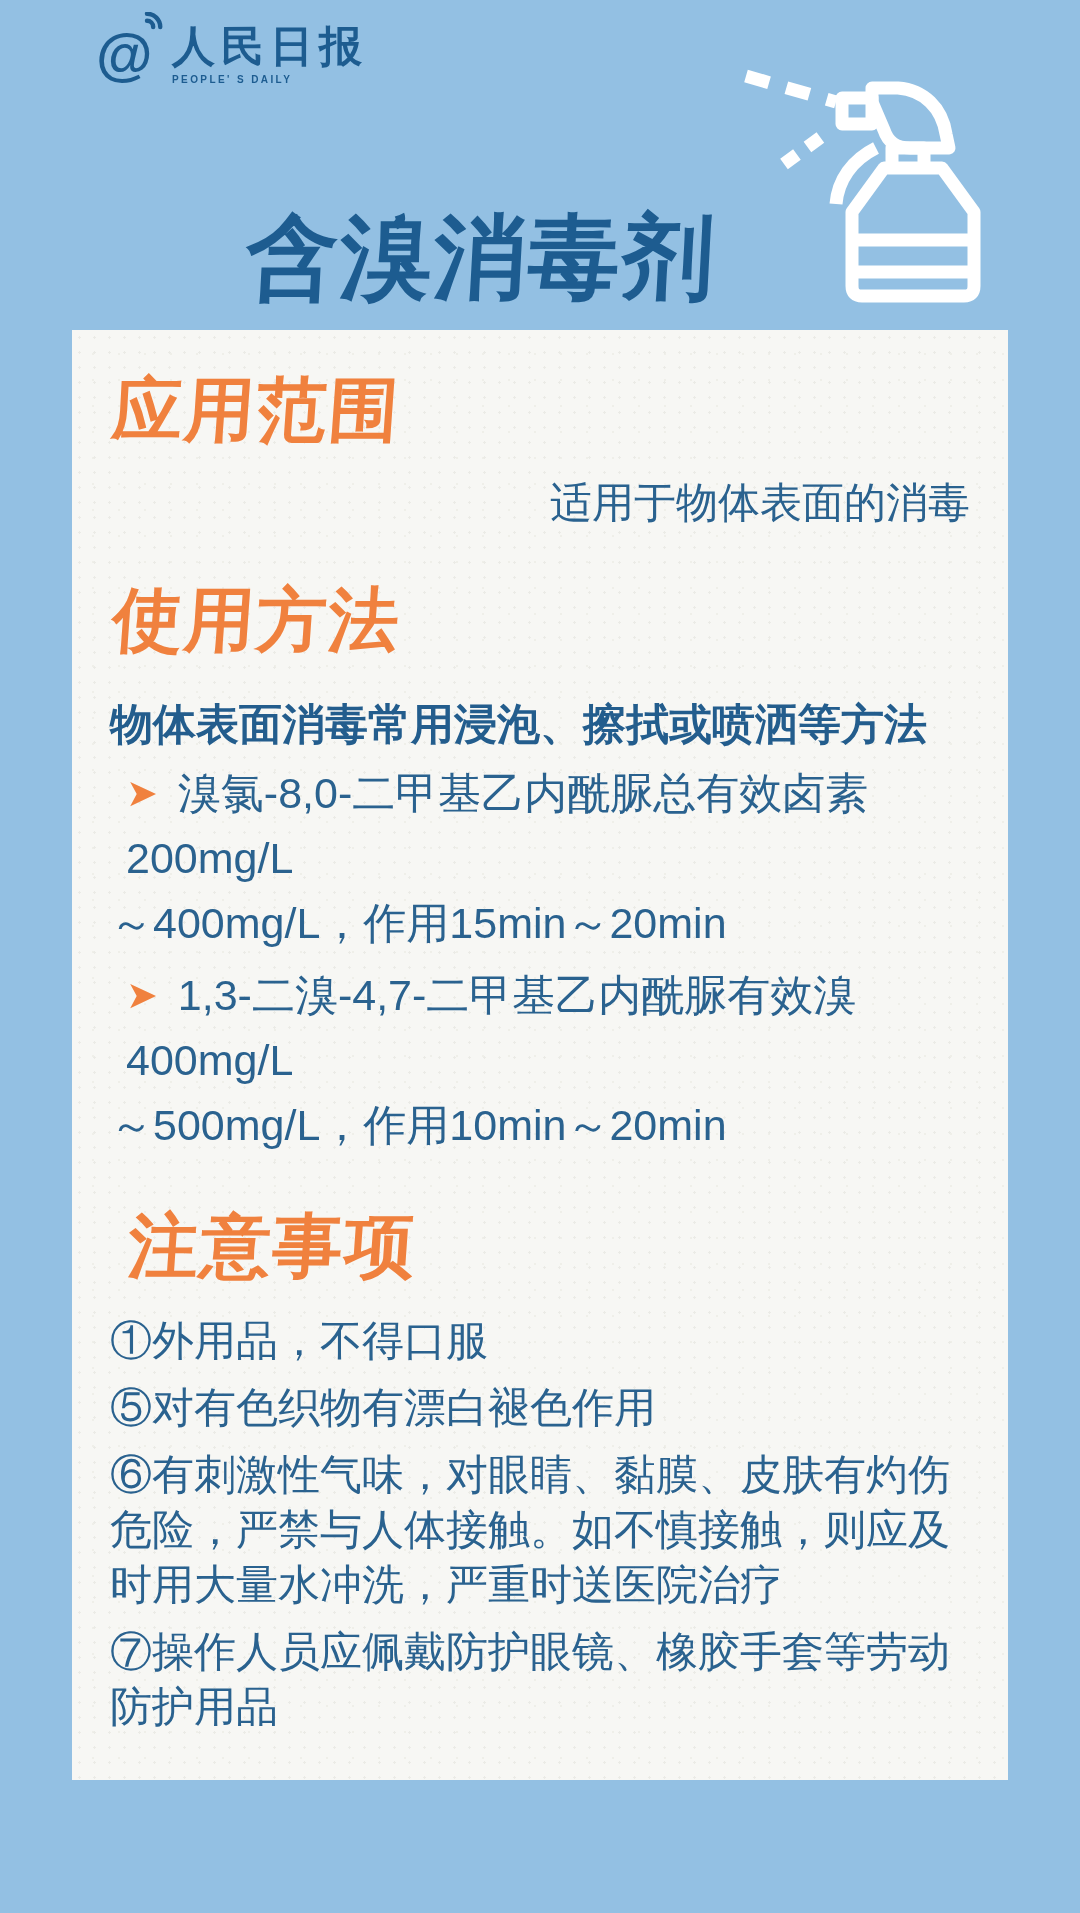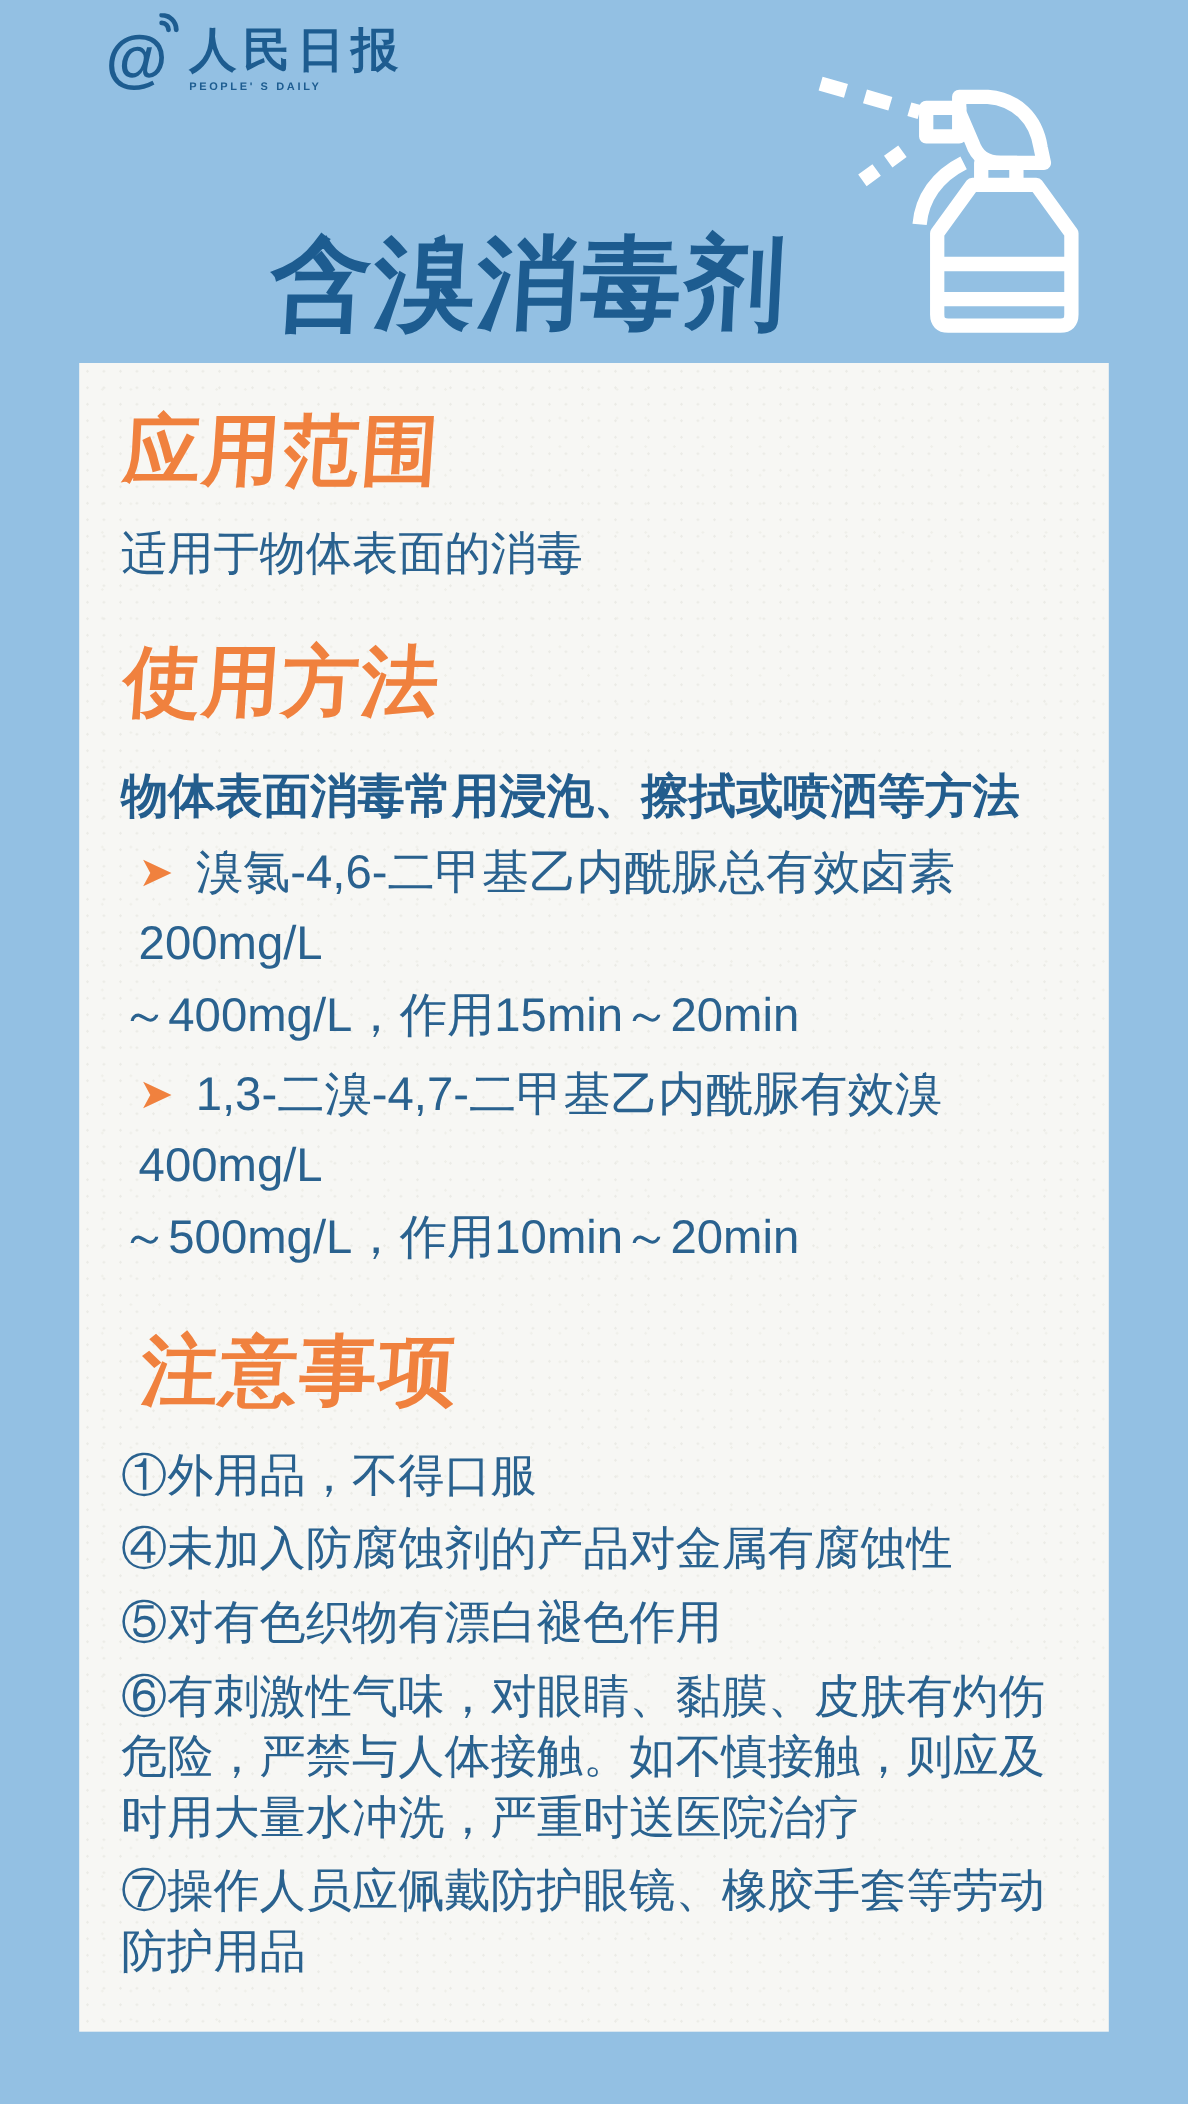--- a/index.html
+++ b/index.html
@@ -42,21 +42,21 @@
 
   .h2 {
     color:#f0813e; font-size:70px; font-weight:900;
     line-height:1.05; transform:skewX(-4deg); transform-origin:left bottom;
     letter-spacing:2px; white-space:nowrap;
   }
   .h2-2 { margin-top:52px; }
   .h2-3 { margin-top:52px; margin-left:16px; }
 
   .p-body { color:#2a628f; font-size:42px; line-height:1.4; }
-  .p-intro { margin-top:26px; }
+  .p-intro { margin-top:26px;text-align:right; }
 
   .lead { margin-top:36px; font-size:43px; font-weight:bold; color:#235d8d; line-height:1.4; }
 
   .bullet { margin-top:7px; font-size:43px; color:#2a628f; line-height:1.51; }
   .bullet-line { display:block; }
   .bullet-line.first { padding-left:16px; }
   .arrow { color:#f0813e; font-size:38px; margin-right:20px; position:relative; top:-2px; }
 
   .notes { margin-top:30px; }
   .note { font-size:42px; color:#2a628f; line-height:1.31; margin-top:12px; }
@@ -100,33 +100,32 @@
 
   <div class="card">
 
     <div class="h2">应用范围</div>
     <div class="p-body p-intro">适用于物体表面的消毒</div>
 
     <div class="h2 h2-2">使用方法</div>
     <div class="lead">物体表面消毒常用浸泡、擦拭或喷洒等方法</div>
 
     <div class="bullet">
-      <span class="bullet-line first"><span class="arrow">➤</span><span>溴氯-4,6-二甲基乙内酰脲总有效卤素200mg/L</span></span>
+      <span class="bullet-line first"><span class="arrow">➤</span><span>溴氯-8,0-二甲基乙内酰脲总有效卤素200mg/L</span></span>
       <span class="bullet-line">～400mg/L，作用15min～20min</span>
     </div>
 
     <div class="bullet">
       <span class="bullet-line first"><span class="arrow">➤</span><span>1,3-二溴-4,7-二甲基乙内酰脲有效溴400mg/L</span></span>
       <span class="bullet-line">～500mg/L，作用10min～20min</span>
     </div>
 
     <div class="h2 h2-3">注意事项</div>
     <div class="notes">
       <div class="note">①外用品，不得口服</div>
-      <div class="note">④未加入防腐蚀剂的产品对金属有腐蚀性</div>
       <div class="note">⑤对有色织物有漂白褪色作用</div>
       <div class="note">⑥有刺激性气味，对眼睛、黏膜、皮肤有灼伤危险，严禁与人体接触。如不慎接触，则应及时用大量水冲洗，严重时送医院治疗</div>
       <div class="note">⑦操作人员应佩戴防护眼镜、橡胶手套等劳动防护用品</div>
     </div>
 
   </div>
 
 </div>
 
 </body></html>

